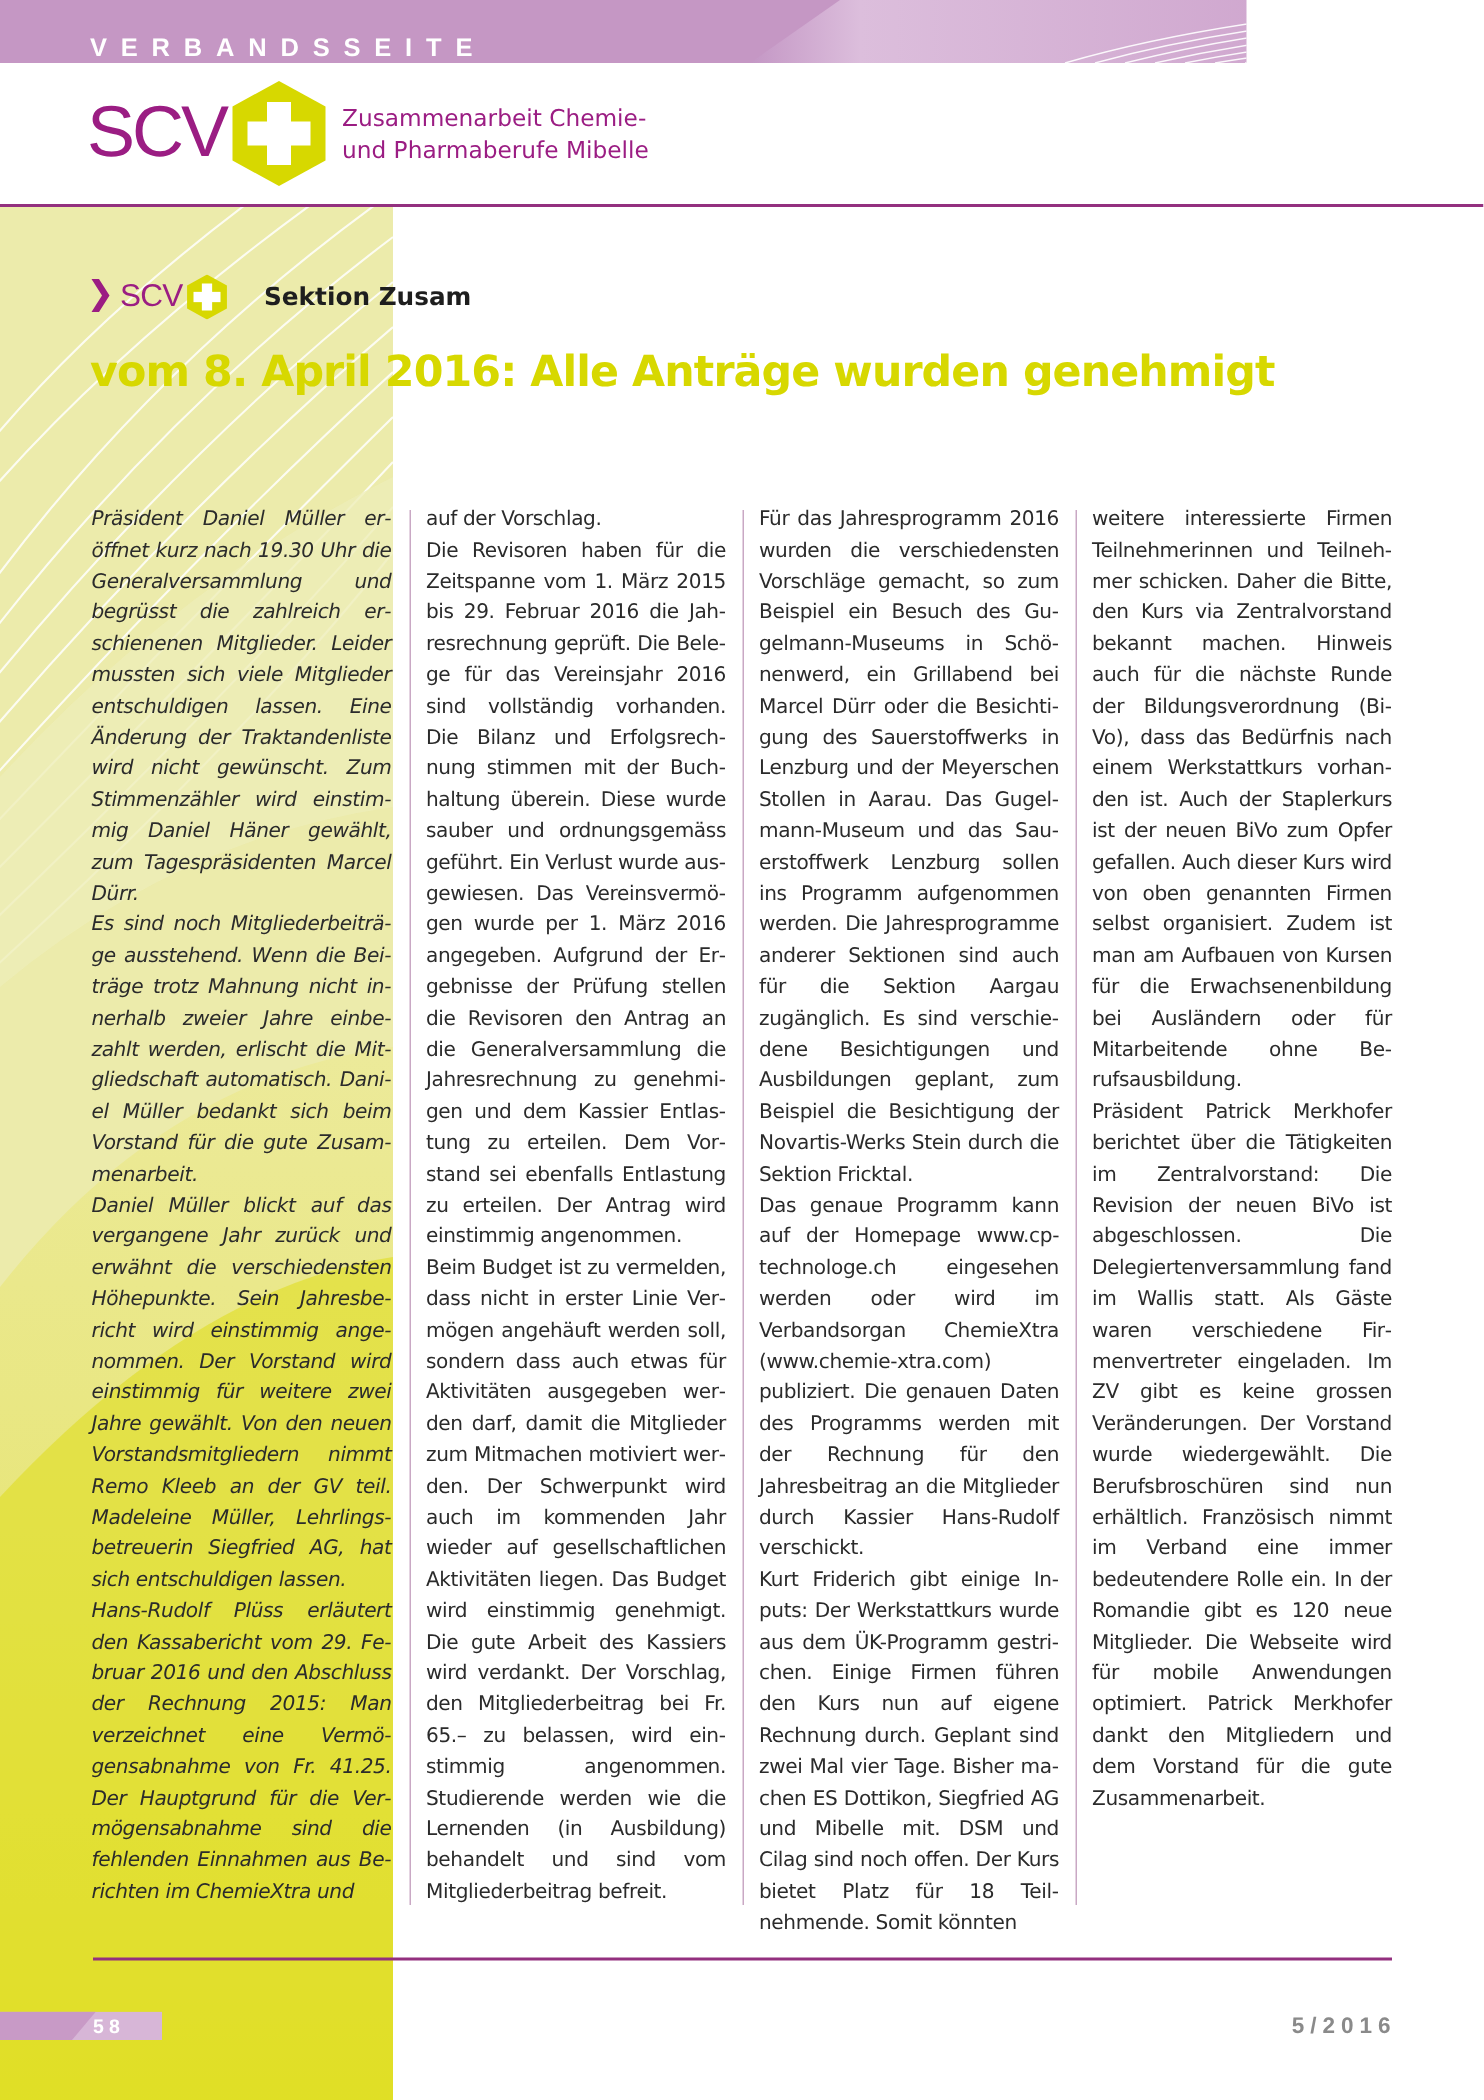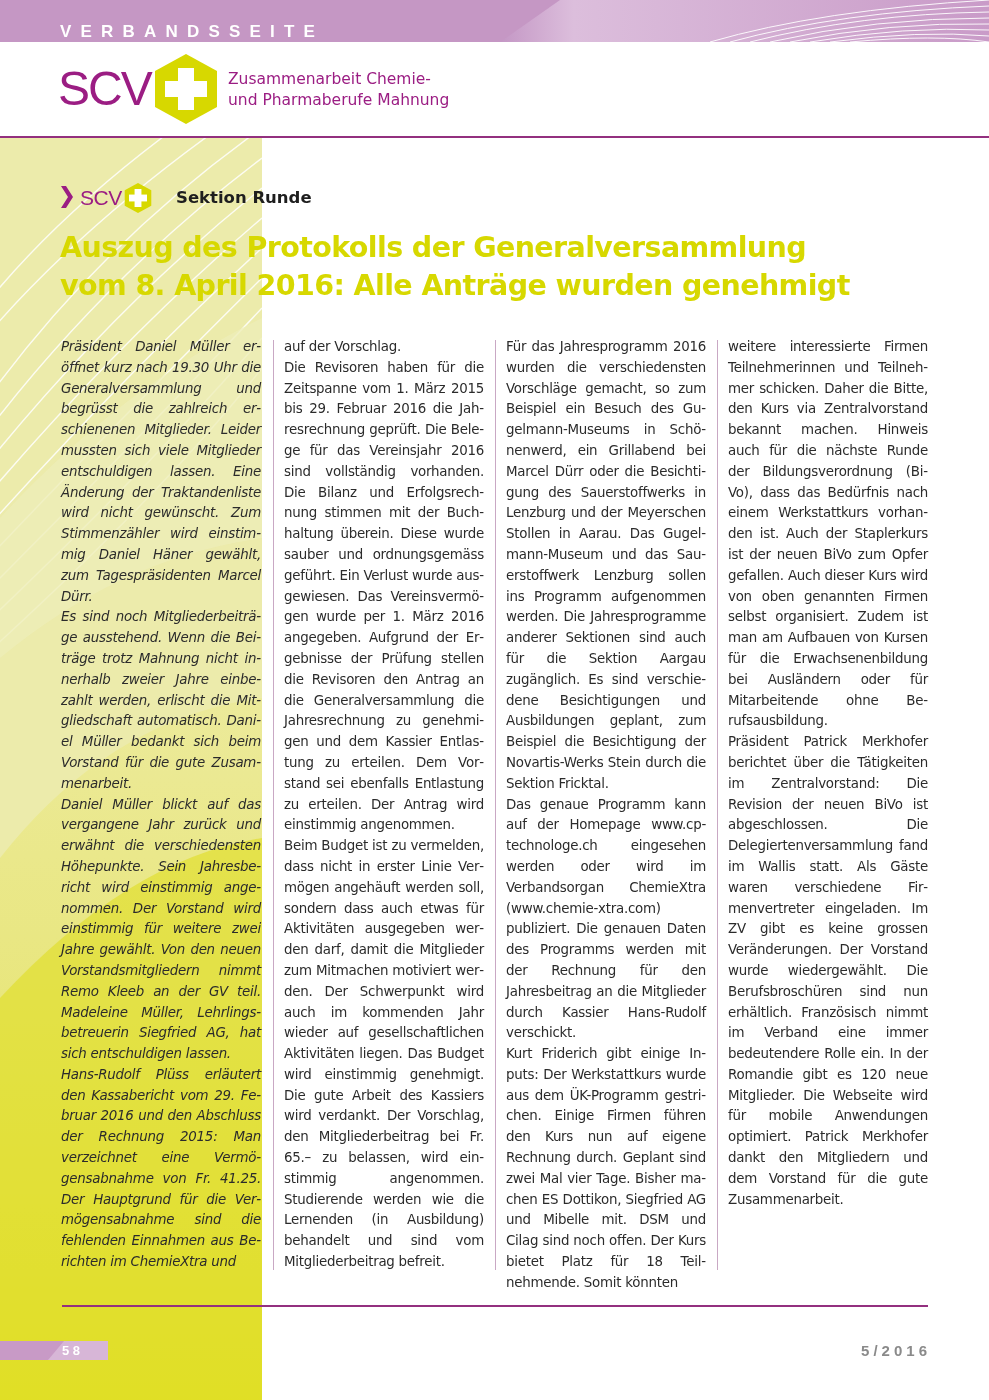--- a/index.html
+++ b/index.html
@@ -3,21 +3,21 @@
 <meta charset="utf-8">
 <style>
   html, body { margin: 0; padding: 0; }
   body { width: 989px; height: 1400px; position: relative; overflow: hidden; background: #ffffff; font-family: "DejaVu Sans", sans-serif; }
 
   
   .yellow-band { position: absolute; left: 0; top: 138px; width: 262px; height: 1262px; overflow: hidden; }
   .yellow-band svg { position: absolute; left: 0; top: 0; }
 
   
-  .top-band { position: absolute; left: 0; top: 0; width: 989px; height: 42px; overflow: hidden; }
+  .top-band { position: absolute; left: 0; top: 0; width: 831px; height: 42px; overflow: hidden; }
   .top-band svg { position: absolute; left: 0; top: 0; }
   .section-label { position: absolute; left: 60px; top: 22px; font-family: "Liberation Sans", sans-serif; font-weight: bold; font-size: 17px; letter-spacing: 9.2px; color: #ffffff; line-height: 20px; }
 
   .header-logo { position: absolute; left: 58px; top: 53px; height: 70px; }
   .scv-text { position: absolute; left: 0; top: 8px; font-family: "Liberation Sans", sans-serif; font-size: 48px; color: #9b1d83; letter-spacing: -2px; line-height: 56px; }
   .hex-logo { position: absolute; left: 96px; top: 1px; }
   .org-name { position: absolute; left: 170px; top: 16px; font-family: "DejaVu Sans", sans-serif; font-size: 15.5px; color: #9b1d83; line-height: 21px; white-space: nowrap; }
   .header-rule { position: absolute; left: 0; top: 136px; width: 989px; height: 2px; background: #93307f; }
 
   
@@ -105,40 +105,39 @@
 
 <div class="header-logo">
   <div class="scv-text">SCV</div>
   <svg class="hex-logo" width="64" height="70" viewBox="0 0 64 70">
     <polygon points="32,0 63,17 63,53 32,70 1,53 1,17" fill="#d7d800"></polygon>
     <rect x="24" y="14" width="16" height="42" fill="#ffffff"></rect>
     <rect x="11" y="27" width="42" height="16" fill="#ffffff"></rect>
   </svg>
   <div class="org-name">
     <div>Zusammenarbeit Chemie-</div>
-    <div>und Pharmaberufe Mahnung</div>
+    <div>und Pharmaberufe Mibelle</div>
   </div>
 </div>
 <div class="header-rule"></div>
 
 <div class="section-head">
   <svg class="chevron-icon" width="14" height="22" viewBox="0 0 14 22">
     <polygon points="1,0 6,0 13,11 6,22 1,22 8,11" fill="#9b1d83"></polygon>
   </svg>
   <div class="small-scv">SCV</div>
   <svg class="small-hex" width="28" height="30" viewBox="0 0 64 70">
     <polygon points="32,0 63,17 63,53 32,70 1,53 1,17" fill="#d7d800"></polygon>
     <rect x="24" y="14" width="16" height="42" fill="#ffffff"></rect>
     <rect x="11" y="27" width="42" height="16" fill="#ffffff"></rect>
   </svg>
-  <div class="section-name">Sektion Runde</div>
+  <div class="section-name">Sektion Zusam</div>
 </div>
 
 <h1 class="article-title">
-  <span>Auszug des Protokolls der Generalversammlung</span>
   <span>vom 8. April 2016: Alle Anträge wurden genehmigt</span>
 </h1>
 
 <div class="col col-1">
   <p>Präsident Daniel Müller er­öffnet kurz nach 19.30 Uhr die Generalversammlung und begrüsst die zahlreich er­schienenen Mitglieder. Leider mussten sich viele Mitglieder entschuldigen lassen. Eine Änderung der Traktandenliste wird nicht gewünscht. Zum Stimmenzähler wird einstim­mig Daniel Häner gewählt, zum Tagespräsidenten Marcel Dürr.</p>
   <p>Es sind noch Mitgliederbeiträ­ge ausstehend. Wenn die Bei­träge trotz Mahnung nicht in­nerhalb zweier Jahre einbe­zahlt werden, erlischt die Mit­gliedschaft automatisch. Dani­el Müller bedankt sich beim Vorstand für die gute Zusam­menarbeit.</p>
   <p>Daniel Müller blickt auf das vergangene Jahr zurück und erwähnt die verschiedensten Höhepunkte. Sein Jahresbe­richt wird einstimmig ange­nommen. Der Vorstand wird einstimmig für weitere zwei Jahre gewählt. Von den neuen Vorstandsmitgliedern nimmt Remo Kleeb an der GV teil. Madeleine Müller, Lehrlings­betreuerin Siegfried AG, hat sich entschuldigen lassen.</p>
   <p>Hans-Rudolf Plüss erläutert den Kassabericht vom 29. Fe­bruar 2016 und den Ab­schluss der Rechnung 2015: Man verzeichnet eine Vermö­gensabnahme von Fr. 41.25. Der Hauptgrund für die Ver­mögensabnahme sind die fehlenden Einnahmen aus Be­richten im ChemieXtra und</p>
 </div>
 <div class="col-rule" style="left:273px"></div>

